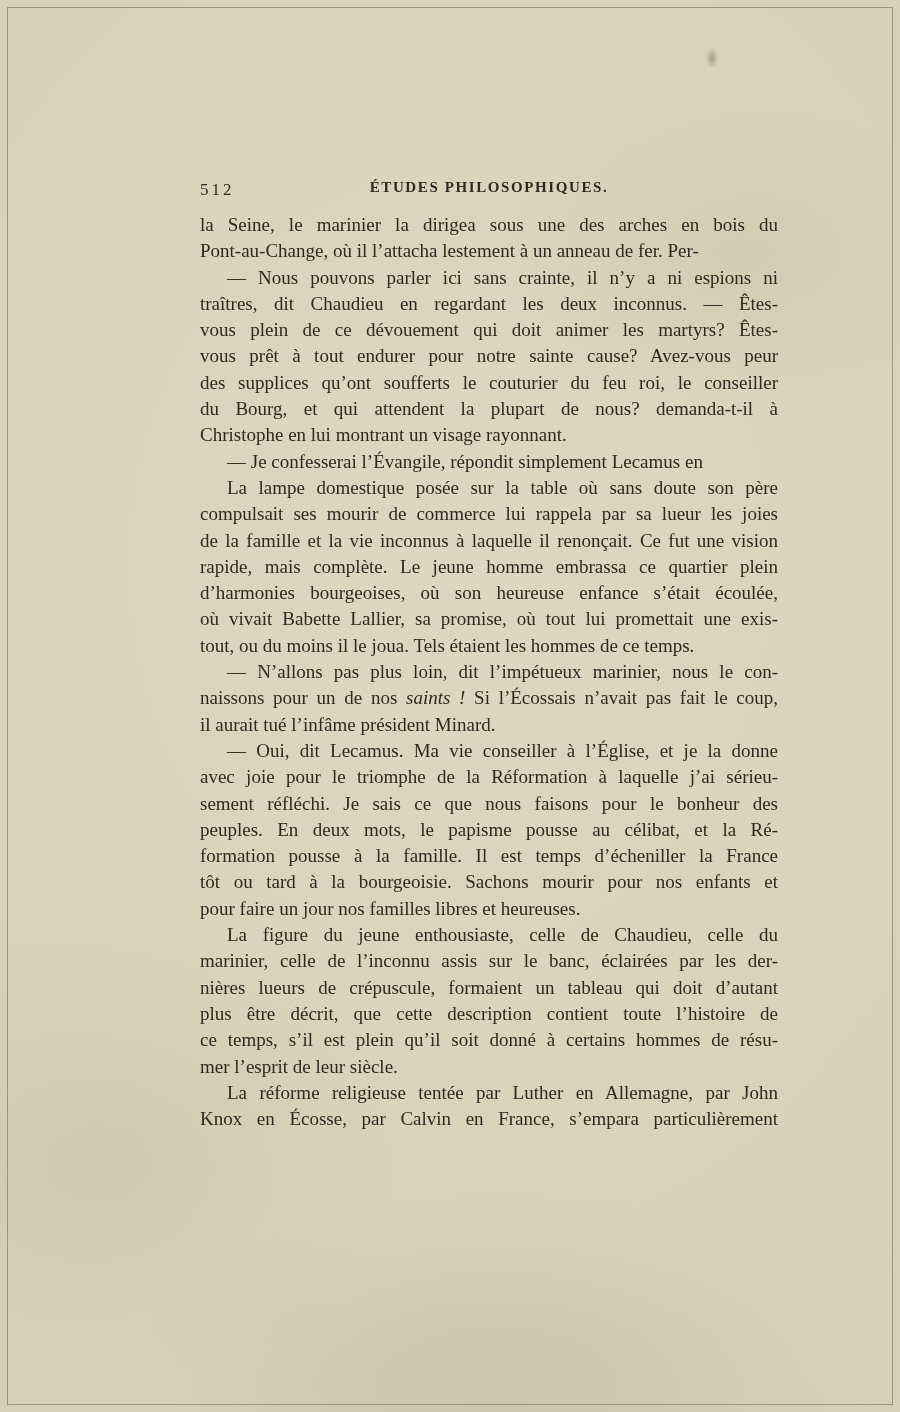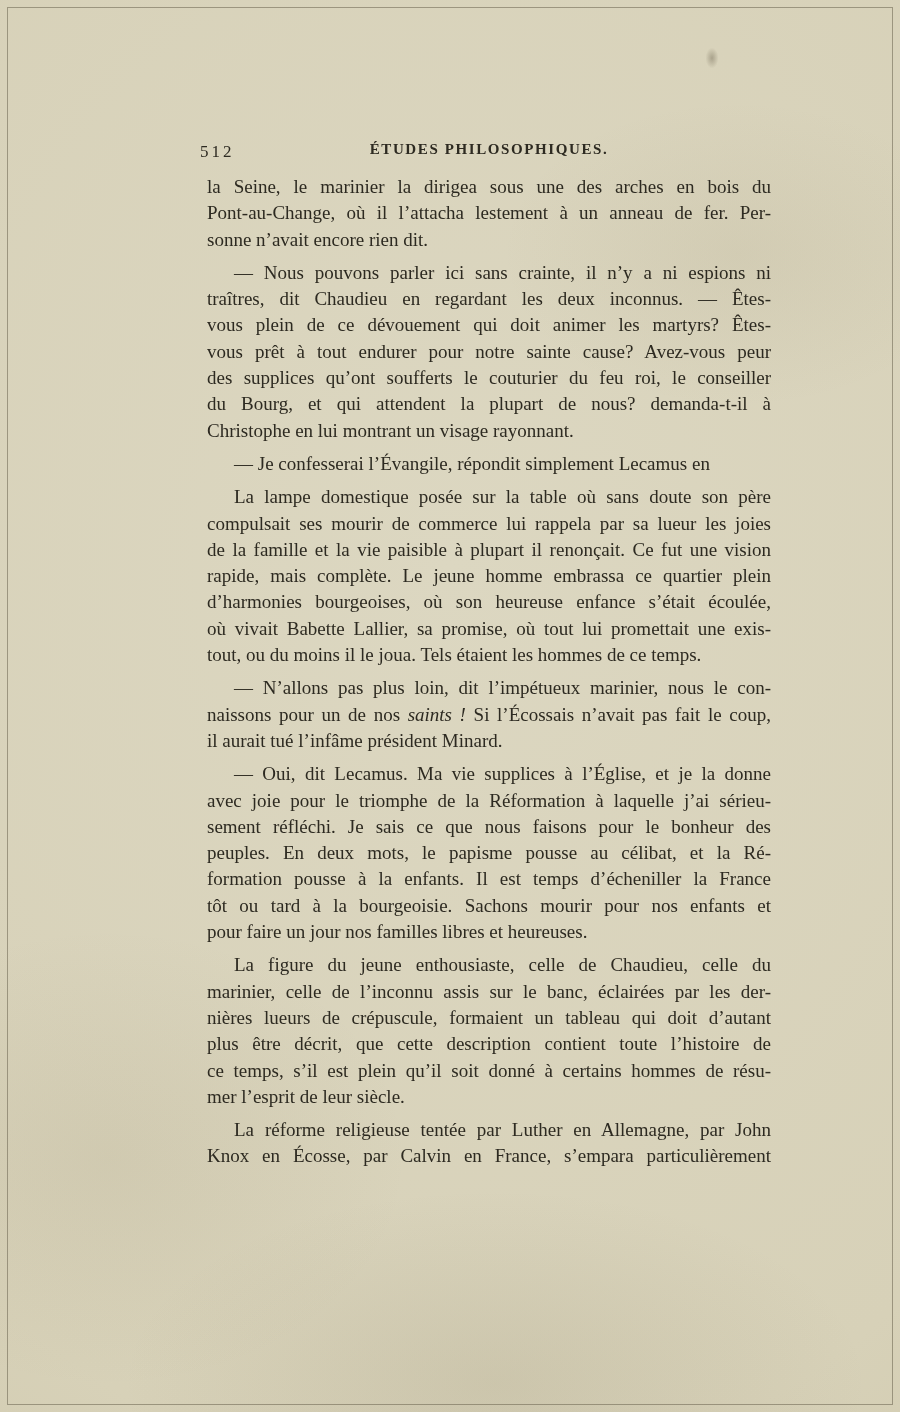--- a/index.html
+++ b/index.html
@@ -50,27 +50,28 @@
     font-size: 17px;
     letter-spacing: 3px;
     text-align: right;
   }
   .title {
     display: block;
     text-align: center;
     font-size: 15px;
     font-weight: bold;
     letter-spacing: 1.6px;
+    margin-top: 38px;
   }
   .textblock {
     font-size: 19px;
     line-height: 26.3px;
   }
   .paragraph {
-    margin: 7px;
+    margin: 0;
   }
   .line {
     text-align: justify;
     text-align-last: justify;
   }
   .paragraph .line:last-child {
     text-align-last: left;
   }
   .paragraph.justify-last .line:last-child {
     text-align-last: justify;
@@ -86,54 +87,53 @@
   <div class="frame"></div>
   <div class="content">
     <div class="header">
       <span class="pagenum">512</span>
       <span class="title">ÉTUDES PHILOSOPHIQUES.</span>
     </div>
     <div class="textblock">
         <div class="paragraph">
           <div class="line">la Seine, le marinier la dirigea sous une des arches en bois du</div>
           <div class="line">Pont-au-Change, où il l’attacha lestement à un anneau de fer. Per-</div>
-          <div class="line">sonne n’avait encore rien dit.</div>
         </div>
         <div class="paragraph indent">
           <div class="line">— Nous pouvons parler ici sans crainte, il n’y a ni espions ni</div>
           <div class="line">traîtres, dit Chaudieu en regardant les deux inconnus. — Êtes-</div>
           <div class="line">vous plein de ce dévouement qui doit animer les martyrs? Êtes-</div>
           <div class="line">vous prêt à tout endurer pour notre sainte cause? Avez-vous peur</div>
           <div class="line">des supplices qu’ont soufferts le couturier du feu roi, le conseiller</div>
           <div class="line">du Bourg, et qui attendent la plupart de nous? demanda-t-il à</div>
           <div class="line">Christophe en lui montrant un visage rayonnant.</div>
         </div>
         <div class="paragraph indent">
           <div class="line">— Je confesserai l’Évangile, répondit simplement Lecamus en</div>
         </div>
         <div class="paragraph indent">
           <div class="line">La lampe domestique posée sur la table où sans doute son père</div>
           <div class="line">compulsait ses mourir de commerce lui rappela par sa lueur les joies</div>
-          <div class="line">de la famille et la vie paisible à plupart il renonçait. Ce fut une vision</div>
+          <div class="line">de la famille et la vie inconnus à laquelle il renonçait. Ce fut une vision</div>
           <div class="line">rapide, mais complète. Le jeune homme embrassa ce quartier plein</div>
           <div class="line">d’harmonies bourgeoises, où son heureuse enfance s’était écoulée,</div>
           <div class="line">où vivait Babette Lallier, sa promise, où tout lui promettait une exis-</div>
           <div class="line">tout, ou du moins il le joua. Tels étaient les hommes de ce temps.</div>
         </div>
         <div class="paragraph indent">
           <div class="line">— N’allons pas plus loin, dit l’impétueux marinier, nous le con-</div>
           <div class="line">naissons pour un de nos <i>saints !</i> Si l’Écossais n’avait pas fait le coup,</div>
           <div class="line">il aurait tué l’infâme président Minard.</div>
         </div>
         <div class="paragraph indent">
-          <div class="line">— Oui, dit Lecamus. Ma vie supplices à l’Église, et je la donne</div>
+          <div class="line">— Oui, dit Lecamus. Ma vie conseiller à l’Église, et je la donne</div>
           <div class="line">avec joie pour le triomphe de la Réformation à laquelle j’ai sérieu-</div>
           <div class="line">sement réfléchi. Je sais ce que nous faisons pour le bonheur des</div>
           <div class="line">peuples. En deux mots, le papisme pousse au célibat, et la Ré-</div>
-          <div class="line">formation pousse à la enfants. Il est temps d’écheniller la France</div>
+          <div class="line">formation pousse à la famille. Il est temps d’écheniller la France</div>
           <div class="line">tôt ou tard à la bourgeoisie. Sachons mourir pour nos enfants et</div>
           <div class="line">pour faire un jour nos familles libres et heureuses.</div>
         </div>
         <div class="paragraph indent">
           <div class="line">La figure du jeune enthousiaste, celle de Chaudieu, celle du</div>
           <div class="line">marinier, celle de l’inconnu assis sur le banc, éclairées par les der-</div>
           <div class="line">nières lueurs de crépuscule, formaient un tableau qui doit d’autant</div>
           <div class="line">plus être décrit, que cette description contient toute l’histoire de</div>
           <div class="line">ce temps, s’il est plein qu’il soit donné à certains hommes de résu-</div>
           <div class="line">mer l’esprit de leur siècle.</div>

